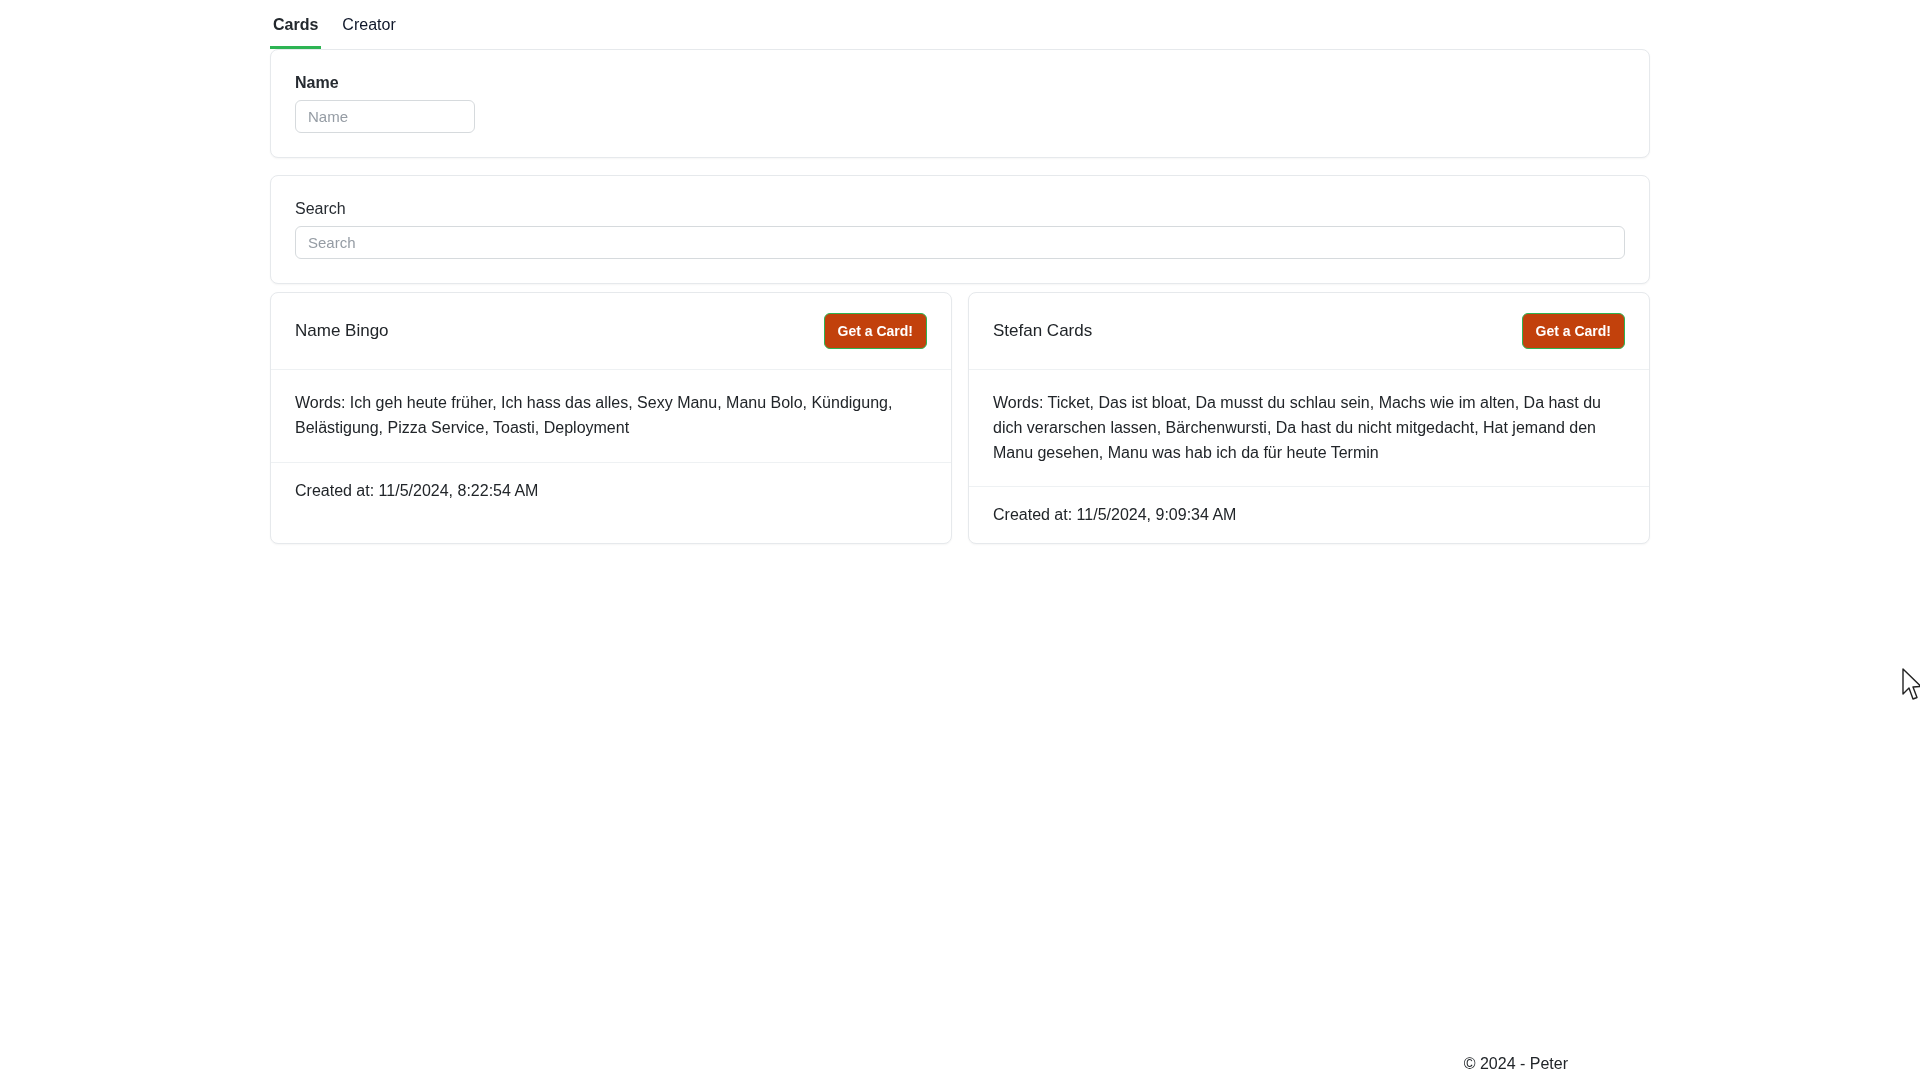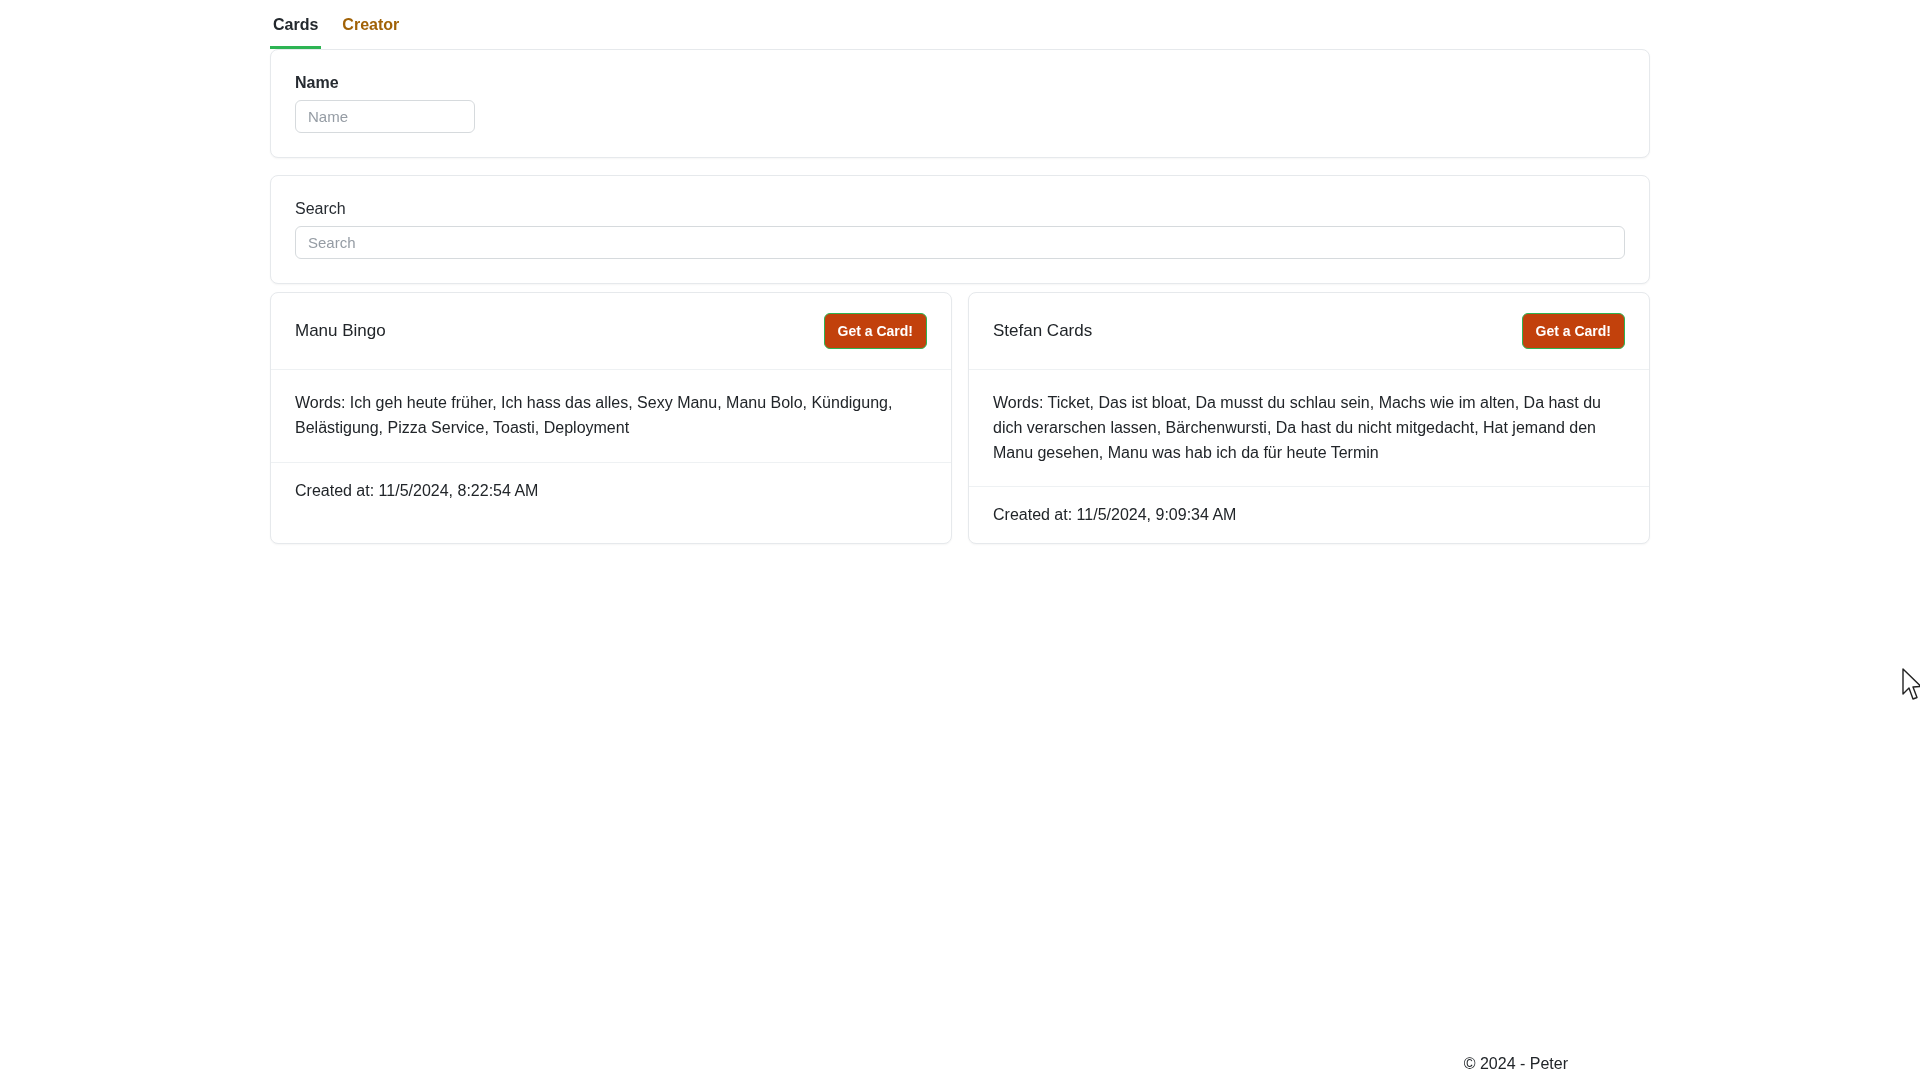--- a/index.html
+++ b/index.html
@@ -15,25 +15,24 @@
     width: 1380px;
     margin: 0 auto;
     padding-top: 14px;
   }
   
   .tab-bar { display: flex; align-items: flex-end; }
   .tab {
     font-size: 16px;
     padding: 2px 3px 12px 3px;
     margin-right: 18px;
-    color: #a16207;
+    color: #0f172a;
     cursor: pointer;
     border-bottom: 3px solid transparent;
     text-decoration: none;
-    font-weight: bold;
   }
   .tab.active {
     color: #23282d;
     font-weight: 700;
     border-bottom-color: #2db453;
   }
   
   .card {
     background: #fff;
     border: 1px solid #e6e9ec;
@@ -132,21 +131,21 @@
     <div class="card-body">
       <label class="field-label">Search</label>
       <input class="text-input" type="text" placeholder="Search" style="">
     </div>
   </div>
 
   <div class="cards-row">
 
     <div class="card bingo-card">
       <div class="bingo-header">
-        <span class="bingo-title">Manu Bingo</span>
+        <span class="bingo-title">Name Bingo</span>
         <button class="get-card-btn">Get a Card!</button>
       </div>
       <div class="bingo-words">Words: Ich geh heute früher, Ich hass das alles, Sexy Manu, Manu Bolo, Kündigung, Belästigung, Pizza Service, Toasti, Deployment</div>
       <div class="bingo-created">Created at: 11/5/2024, 8:22:54 AM</div>
     </div>
 
     <div class="card bingo-card">
       <div class="bingo-header">
         <span class="bingo-title">Stefan Cards</span>
         <button class="get-card-btn">Get a Card!</button>

